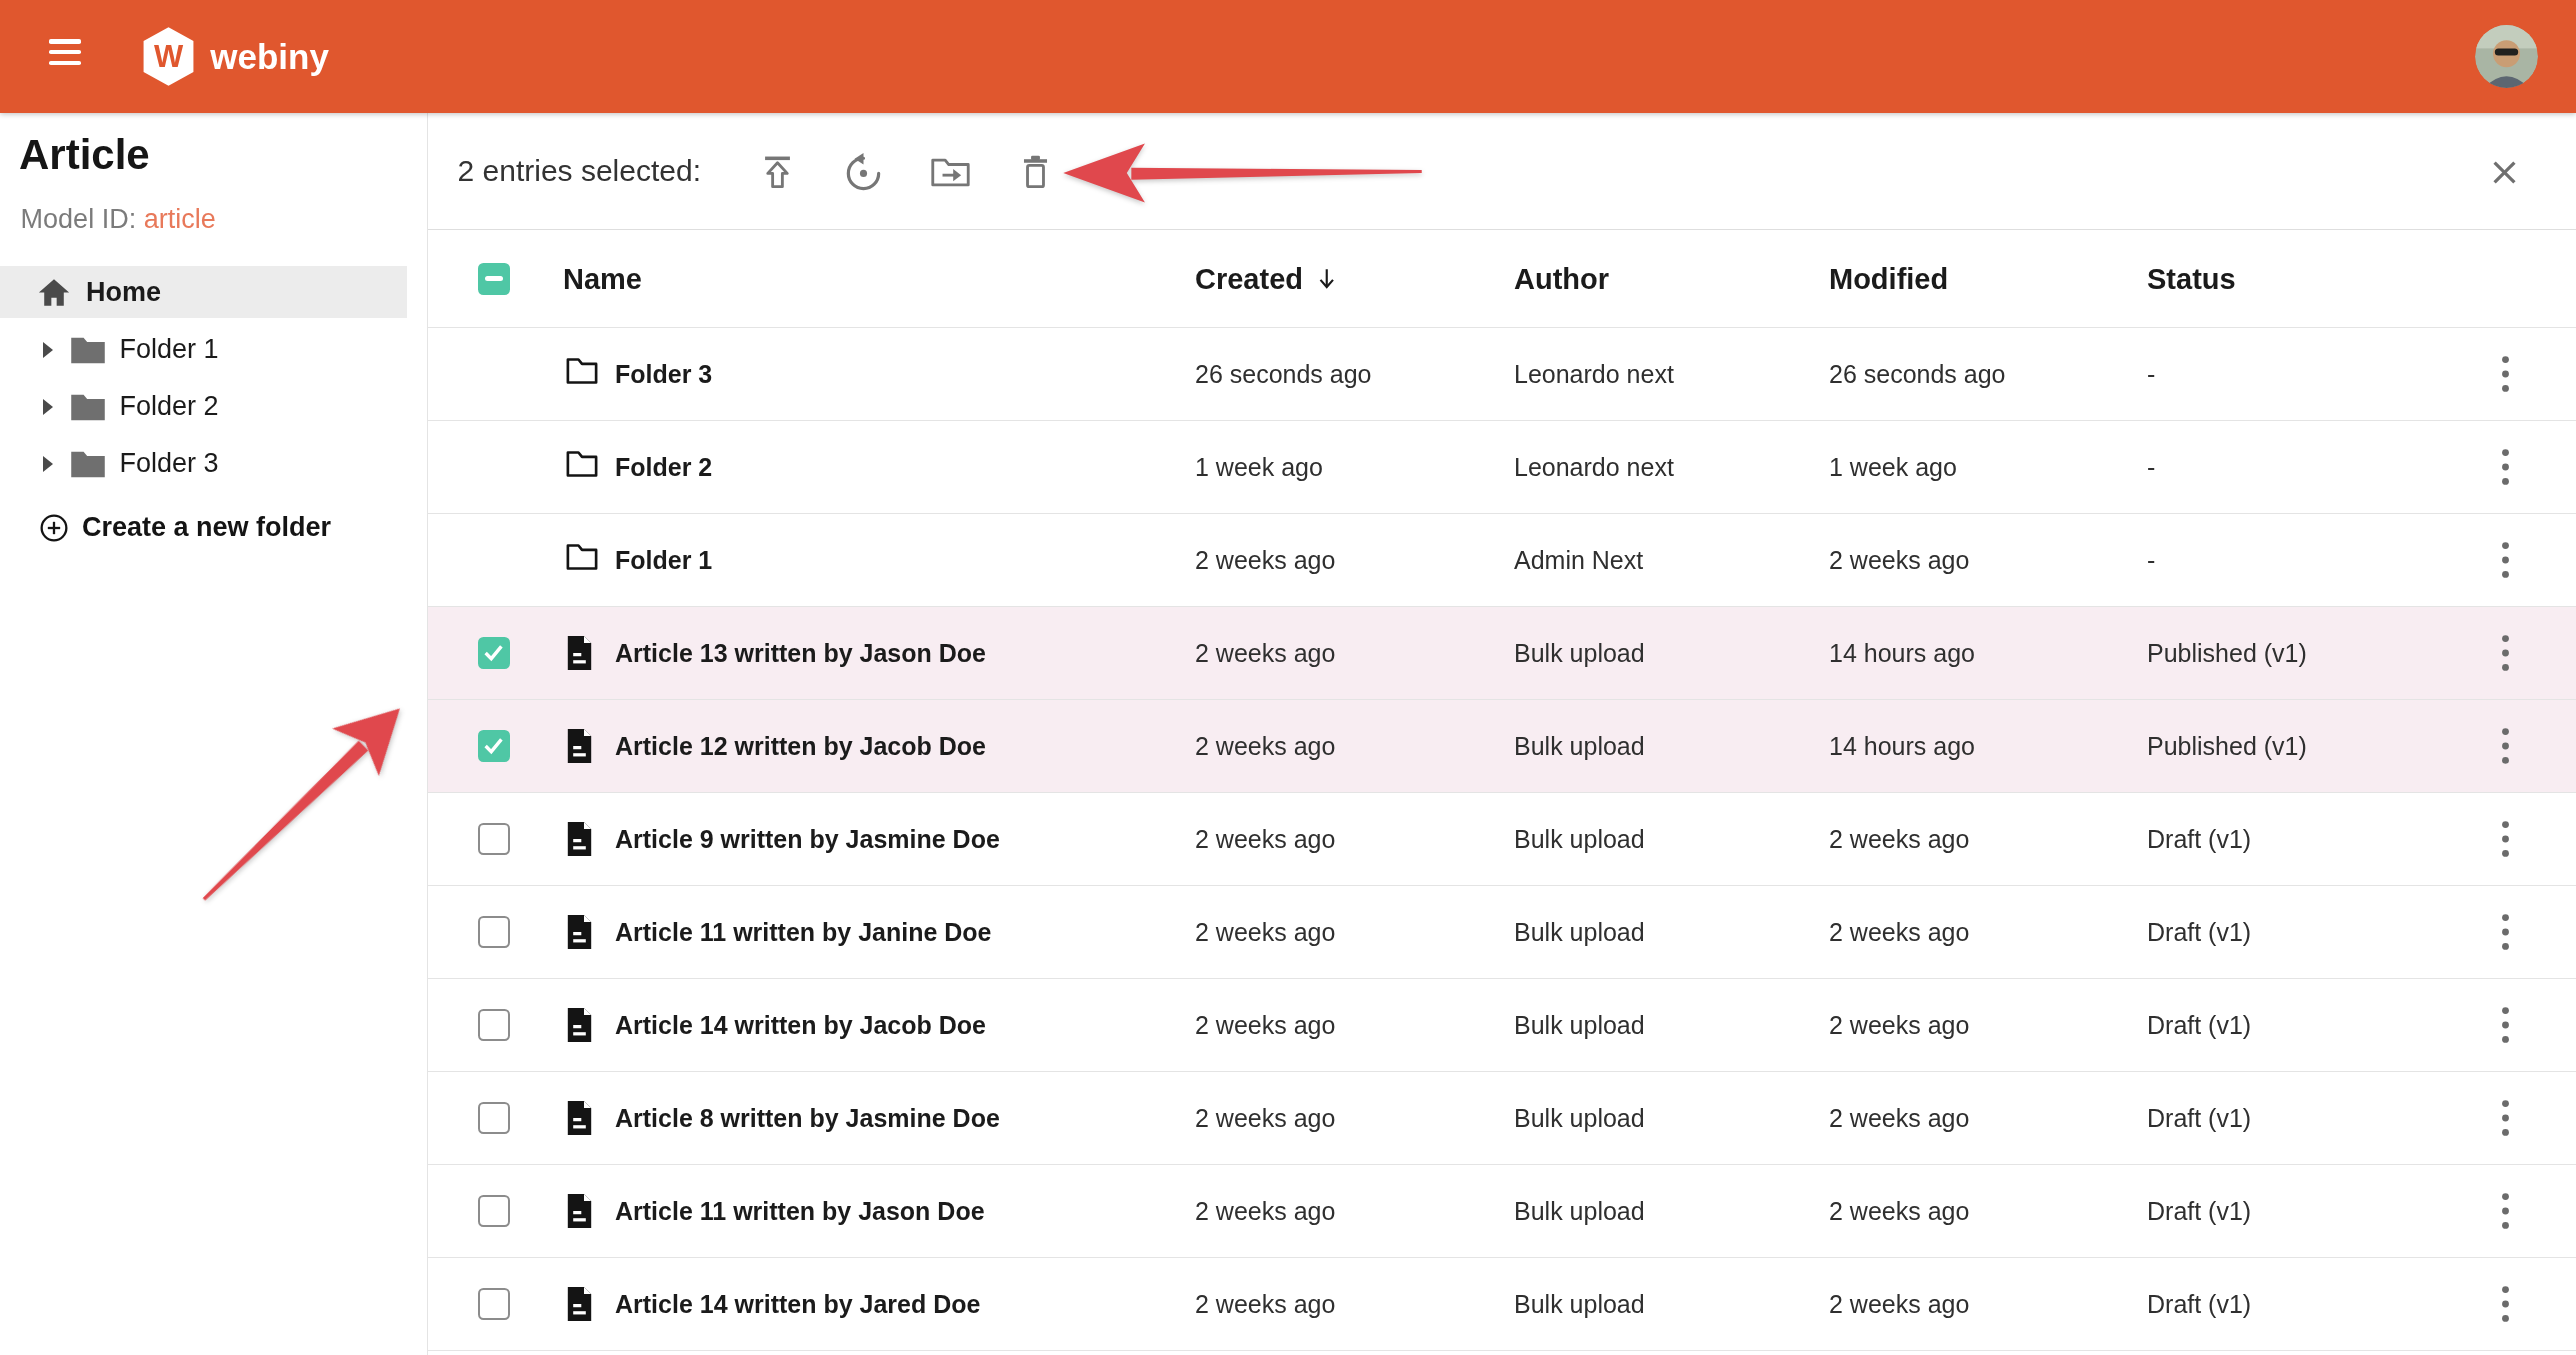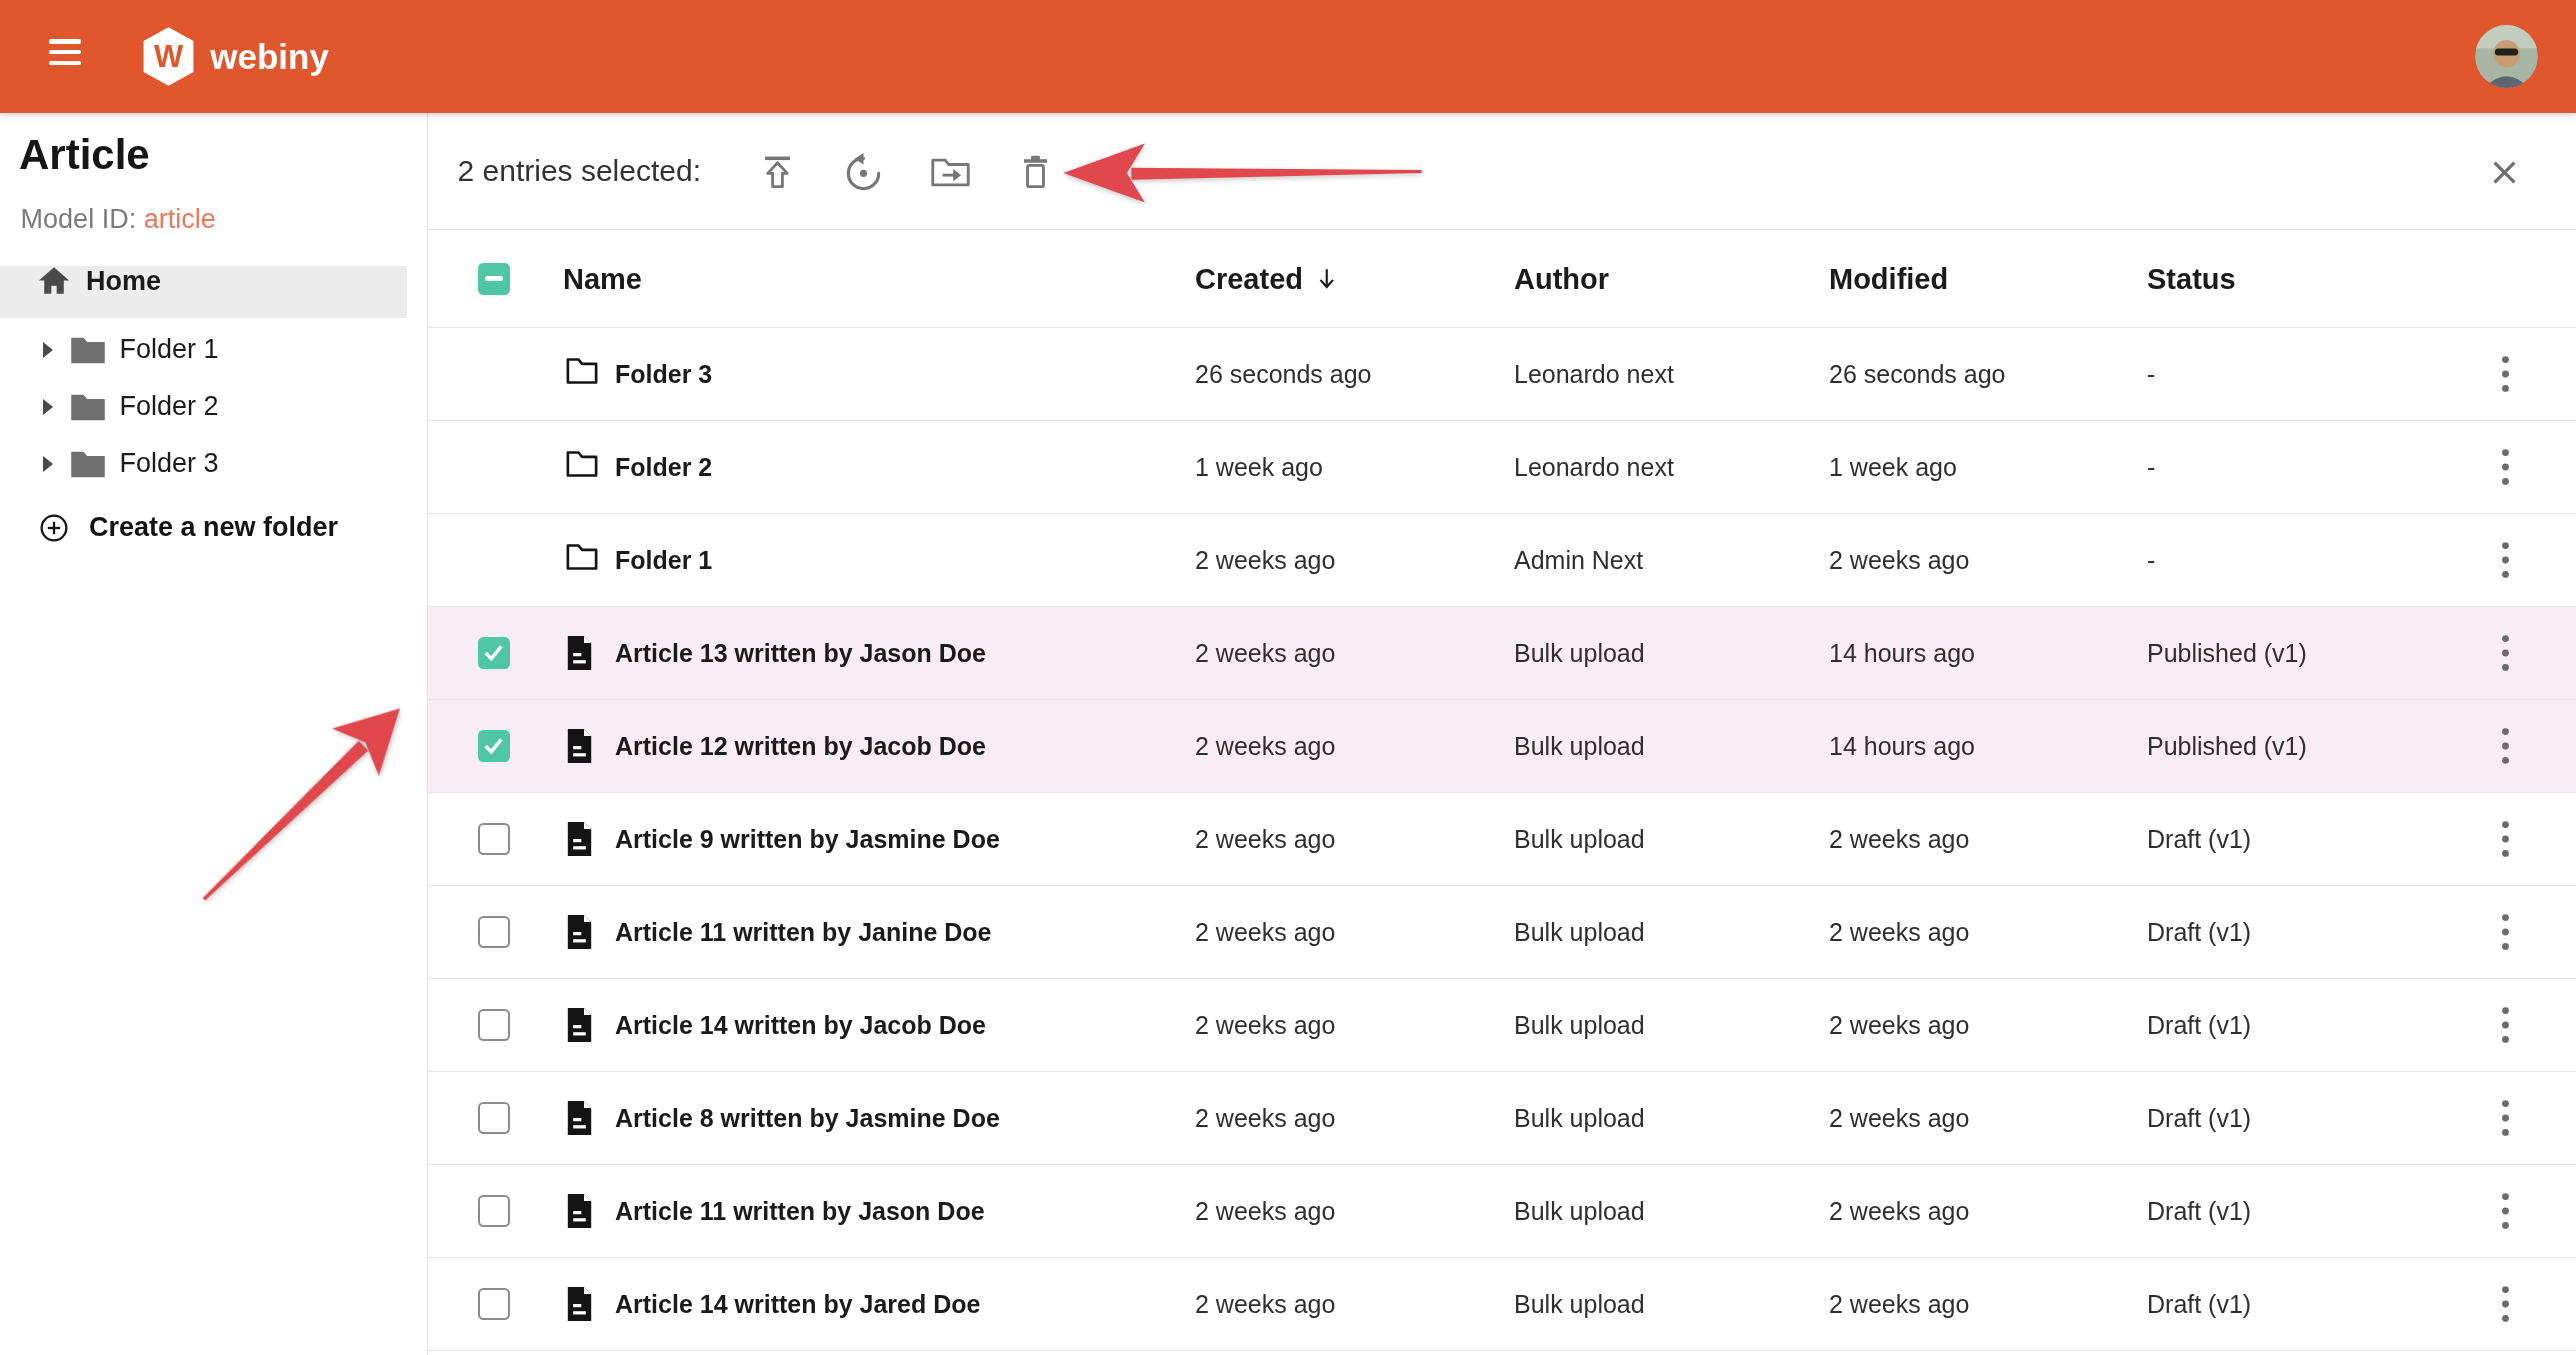--- a/index.html
+++ b/index.html
@@ -19,31 +19,31 @@
   .wordmark{color:#fff;font-size:35px;font-weight:bold;letter-spacing:0;line-height:1}
   .tenant{position:absolute;right:328px;top:0;height:113px;display:flex;align-items:center;gap:14.3px;cursor:pointer}
   .tenant-label{color:#fff;font-size:24px;letter-spacing:4.5px}
   .avatar{position:absolute;right:38px;top:25px;width:63px;height:63px;border-radius:50%;overflow:hidden;cursor:pointer}
 
   
   .sidebar{position:absolute;top:113px;left:0;width:428px;height:1244px;background:#fff;border-right:0.9px solid var(--line)}
   .sb-title{position:absolute;left:19px;top:18px;font-size:42px;font-weight:600;color:#161616}
   .sb-model{position:absolute;left:20.6px;top:91px;font-size:27px;color:#7b7b7b}
   .sb-model .mid{color:#e8795a}
-  .sb-home{position:absolute;left:0;top:153px;width:407px;height:52px;background:#ececec;display:flex;cursor:pointer}
+  .sb-home{position:absolute;left:0;top:153px;width:407px;height:52px;background:#ececec;display:flex;align-items:center;cursor:pointer}
   .sb-home .home-ic{margin-left:38px}
   .sb-home .lbl{margin-left:16px;font-size:27px;font-weight:bold;color:#1b1b1b}
   .tree{position:absolute;left:0;top:208px;width:407px}
   .tree-item{height:57px;display:flex;align-items:center;cursor:pointer}
   .caret{width:0;height:0;border-top:8px solid transparent;border-bottom:8px solid transparent;
     border-left:10.7px solid #4a4a4a;margin-left:43px}
   .tree-item .f-ic{margin-left:16px}
   .tree-item .lbl{margin-left:12.5px;font-size:27px;color:#1b1b1b}
   .create-folder{position:absolute;left:0;top:392px;width:407px;height:45px;display:flex;align-items:center;cursor:pointer}
-  .create-folder .lbl{margin-left:20px;font-size:27px;font-weight:bold;color:#141414}
+  .create-folder .lbl{margin-left:13px;font-size:27px;font-weight:bold;color:#141414}
 
   
   .content{position:absolute;top:113px;left:428px;width:2148px;height:1242px;background:#fff}
   .seltoolbar{position:relative;width:100%;height:117px;border-bottom:0.9px solid #dedede}
   .sel-text{position:absolute;left:29.5px;top:50%;transform:translateY(-50%);font-size:30px;color:#333}
   .tb-btn{position:absolute;top:34px;width:50px;height:50px;display:flex;align-items:center;justify-content:center;cursor:pointer}
   .tb-publish{left:324px}.tb-unpublish{left:410px}.tb-move{left:497px}.tb-delete{left:582px}
   .tb-close{position:absolute;left:2051px;top:34px;width:50px;height:50px;display:flex;align-items:center;justify-content:center;cursor:pointer}
 
   

